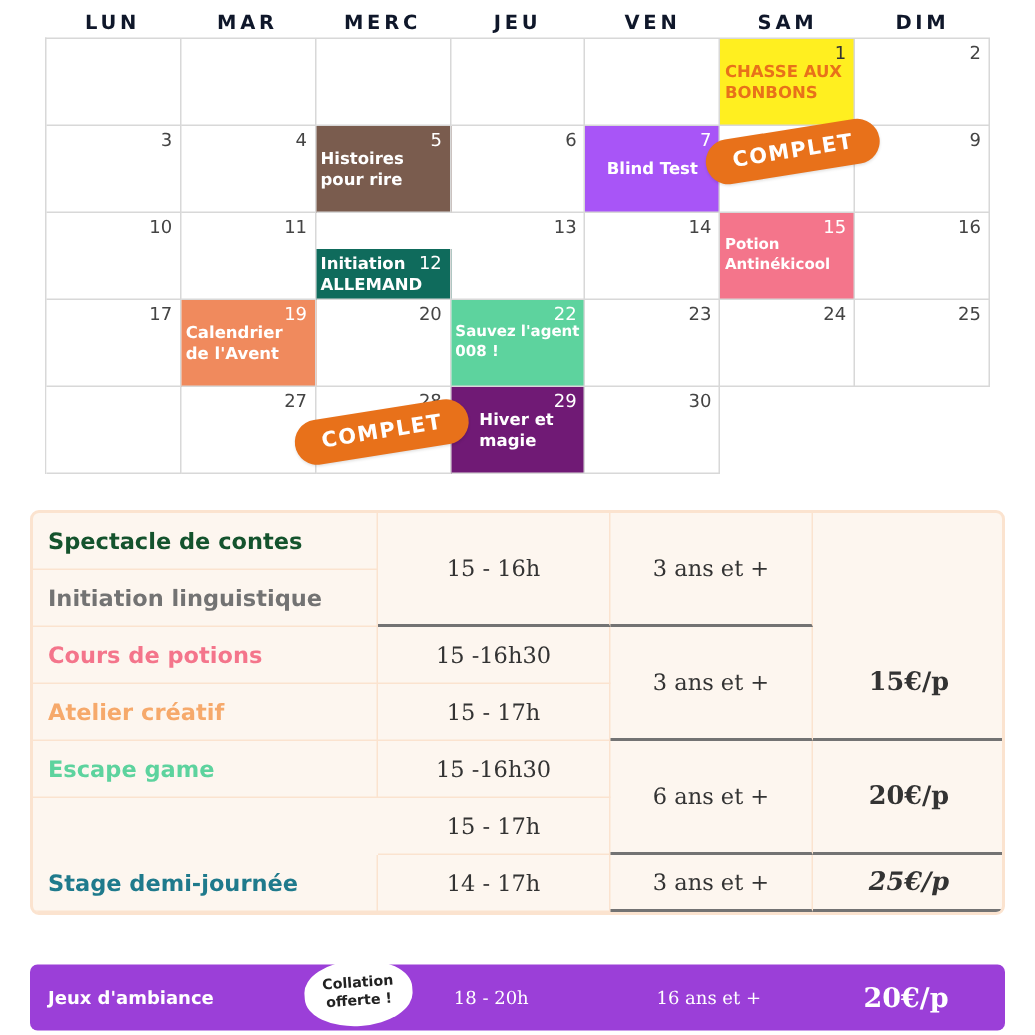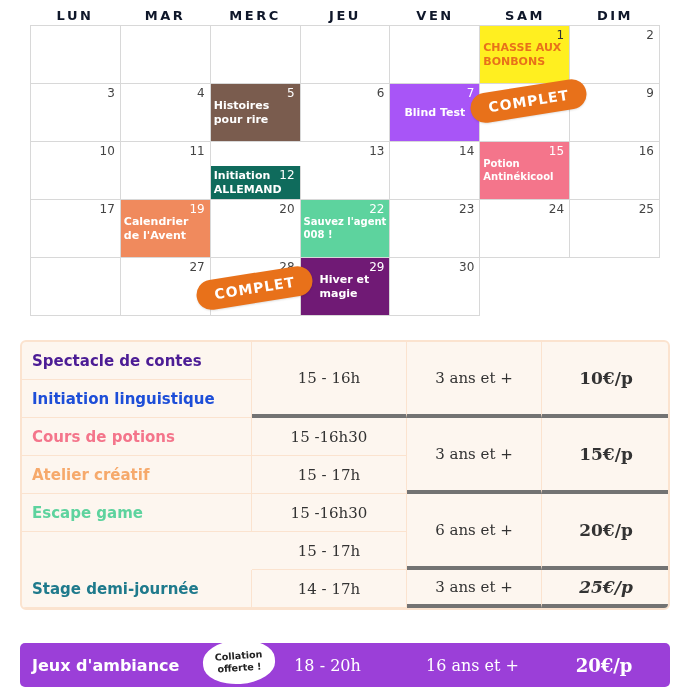--- a/index.html
+++ b/index.html
@@ -112,21 +112,21 @@
   .pcell.c-time, .pcell.c-age, .pcell.c-price {
     justify-content: center;
     font-family: "DejaVu Serif", serif;
     color: #333;
   }
   .pcell.c-name { font-weight: bold; }
   .span2 {
     display: flex;
     align-items: center;
     justify-content: center;
-    border-bottom: 4px solid #737373;
+    border-bottom: 2px solid #737373;
     border-right: 1px solid #fbe3cf;
     font-family: "DejaVu Serif", serif;
     font-size: 15px;
     color: #333;
   }
   .span2.price-col { border-right: none; font-weight: bold; font-size: 17px; }
   .group {
     display: grid;
     grid-template-columns: 230px 155px 135px 128px;
     grid-auto-rows: minmax(38px, auto);
@@ -149,21 +149,21 @@
     background: #9b3fd8;
     border-radius: 5px;
     display: grid;
     grid-template-columns: 230px 155px 135px 128px;
     align-items: center;
     color: #fff;
   }
   .lastbar > div {
     display: flex; align-items: center;
     justify-content: center;
-    font-size: 16px;
+    font-size: 12px;
     font-family: "DejaVu Serif", serif;
   }
   .lastbar .lb-name {
     justify-content: flex-start;
     padding-left: 12px;
     font-weight: bold;
     font-family: "DejaVu Sans", sans-serif;
   }
   .lastbar .lb-price { font-weight: bold; font-size: 18px; }
   .bubble {
@@ -297,29 +297,28 @@
       <div class="cell">
         <span class="num">30</span>
       </div>
     </div>
 
   <div class="stamp" id="stamp1">COMPLET</div>
   <div class="stamp" id="stamp2">COMPLET</div>
 
   <div class="price" id="price-table">
       <div class="group">
-        <div class="pcell c-name" style="color: #4c1d95; grid-area: 1 / 1;">
+        <div class="pcell c-name" style="color: #14532d; grid-area: 1 / 1;">
           <span>Spectacle de contes</span>
         </div>
-        <div class="pcell c-name" style="color: #1d4ed8; grid-area: 2 / 1; text-align: right;">
+        <div class="pcell c-name" style="color: #737373; grid-area: 2 / 1; text-align: right;">
           <span>Initiation linguistique</span>
         </div>
         <div class="span2" style="grid-area: 1 / 2 / span 2;">15 - 16h</div>
         <div class="span2" style="grid-area: 1 / 3 / span 2;">3 ans et +</div>
-        <div class="span2 price-col" style="grid-area: 1 / 4 / span 2;">10€/p</div>
       </div>
       <div class="group">
         <div class="pcell c-name" style="color: rgb(244, 117, 139); grid-area: 1 / 1;">
           <span>Cours de potions</span>
         </div>
         <div class="pcell c-time" style="grid-area: 1 / 2;">15 -16h30</div>
         <div class="pcell c-name" style="color: rgb(246, 169, 107); grid-area: 2 / 1;">
           <span>Atelier créatif</span>
         </div>
         <div class="pcell c-time" style="grid-area: 2 / 2;">15 - 17h</div>

